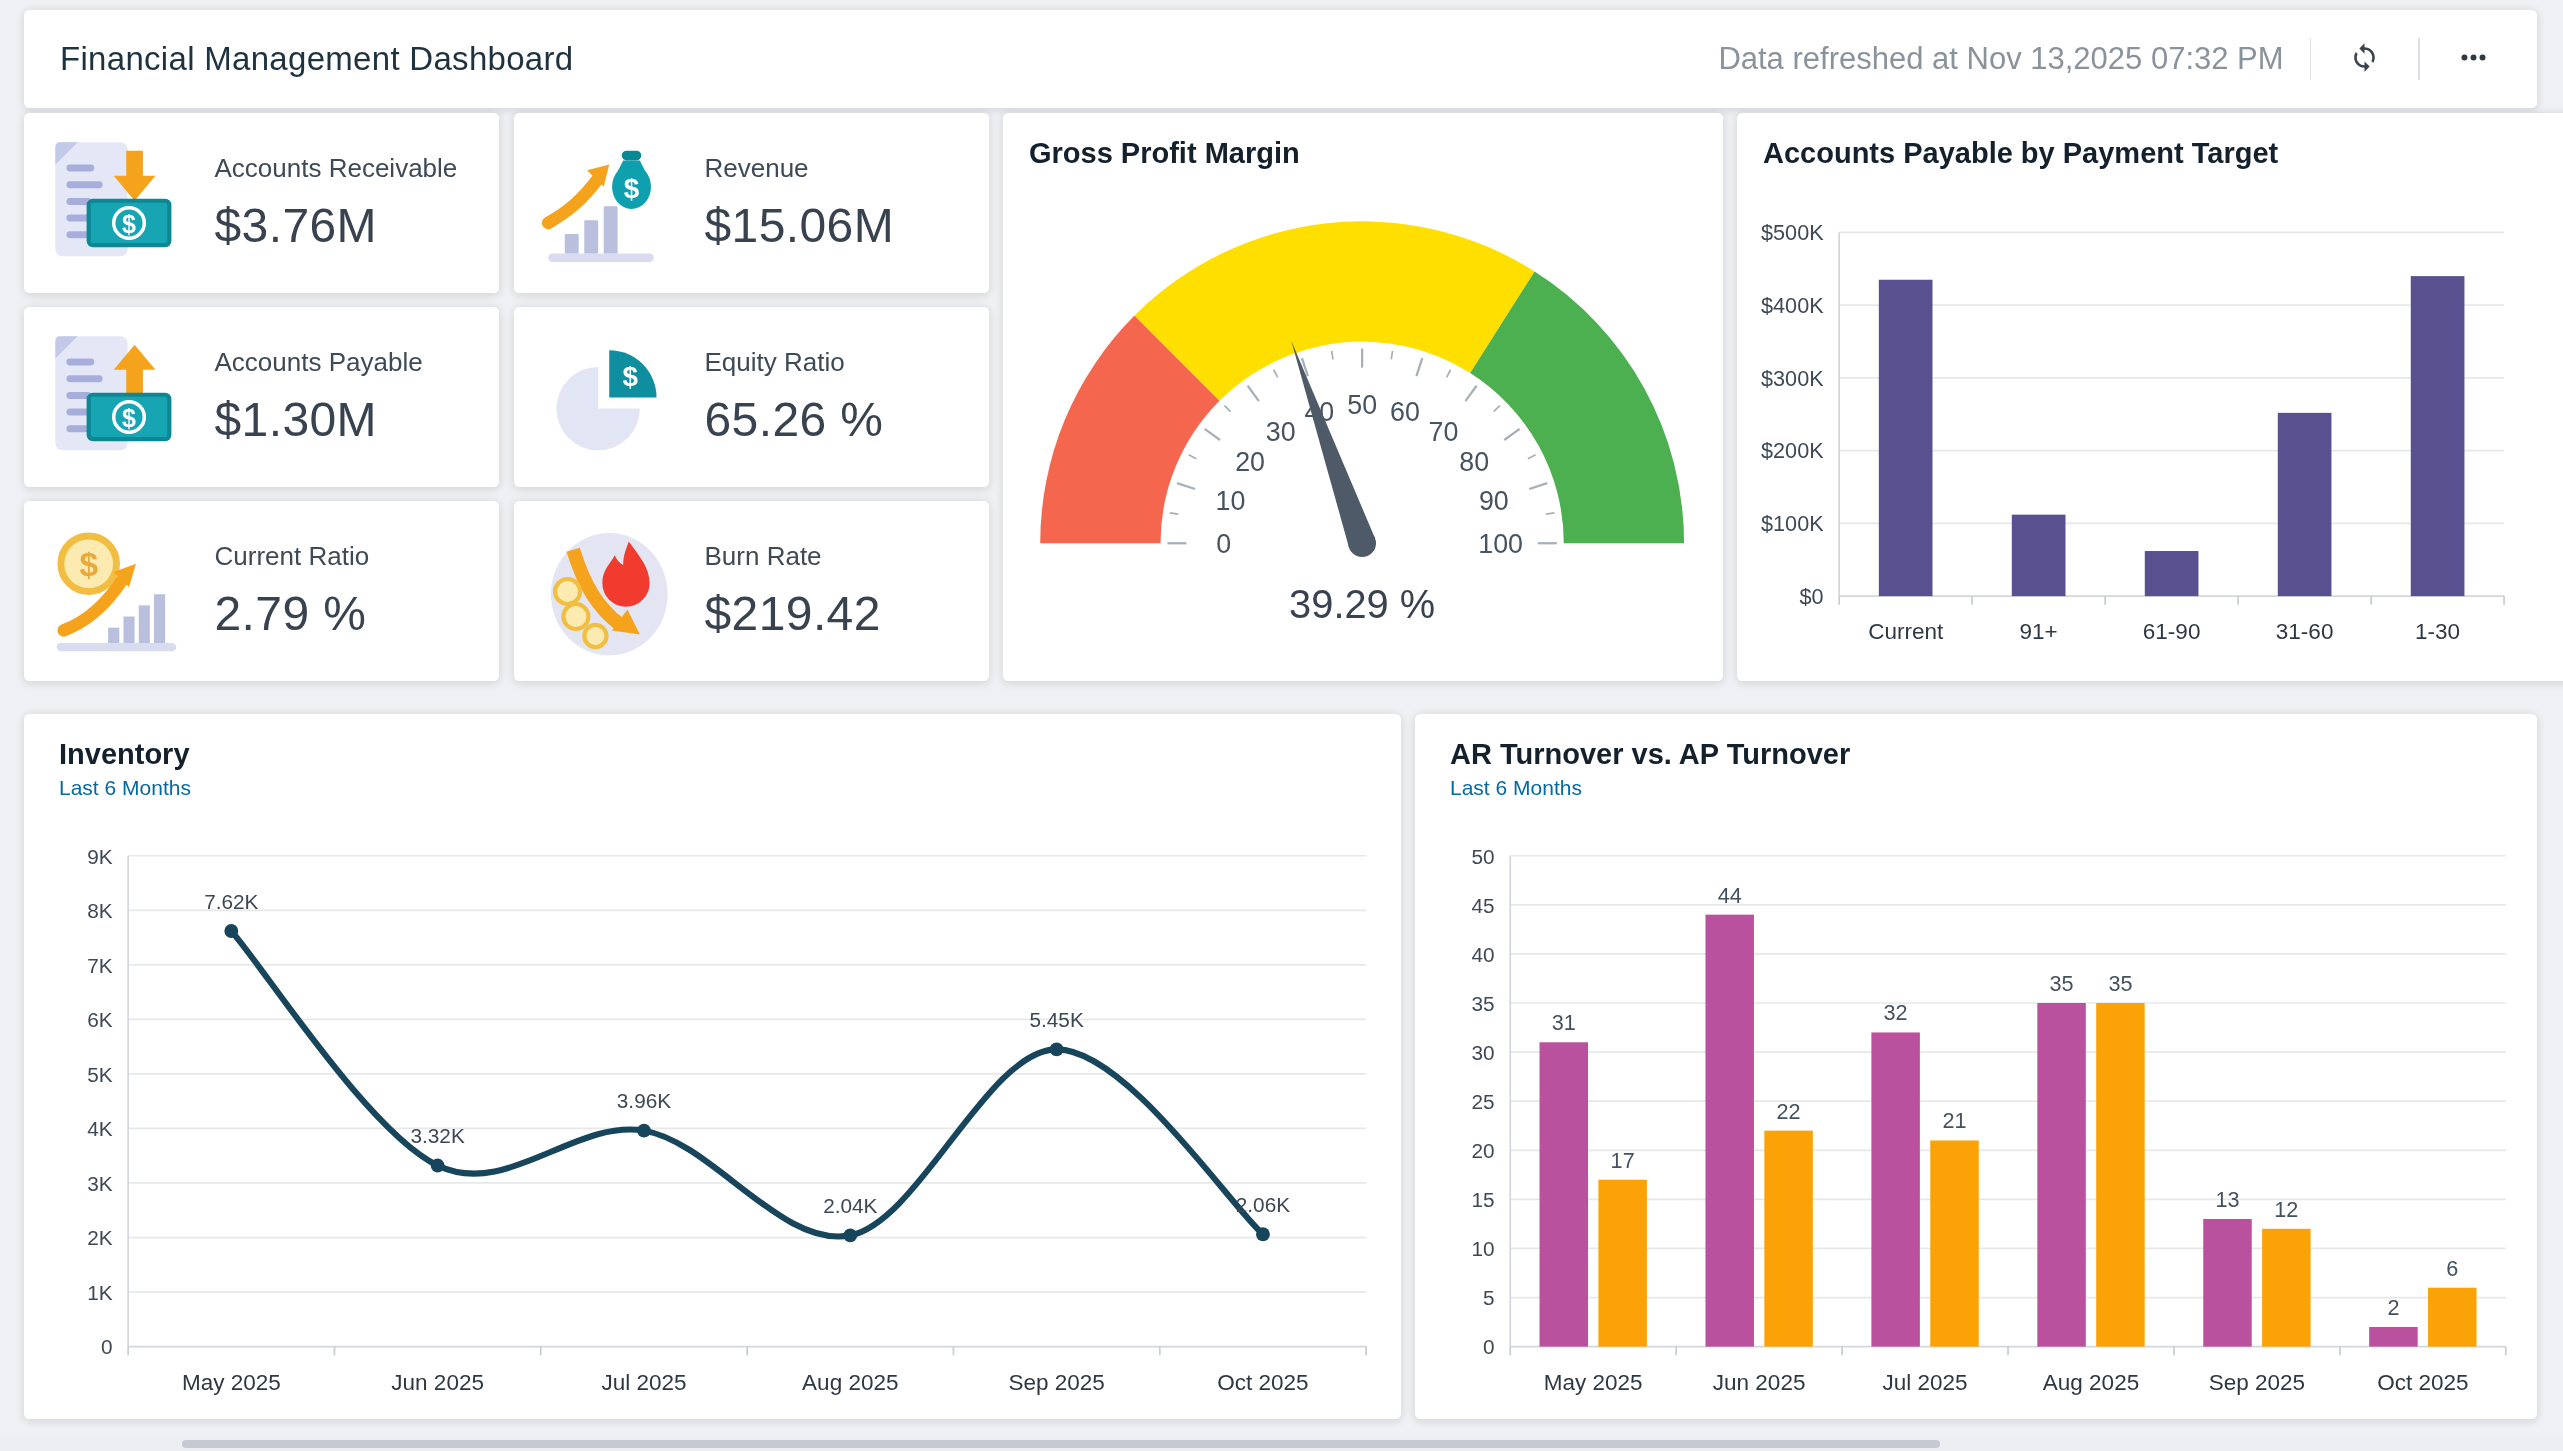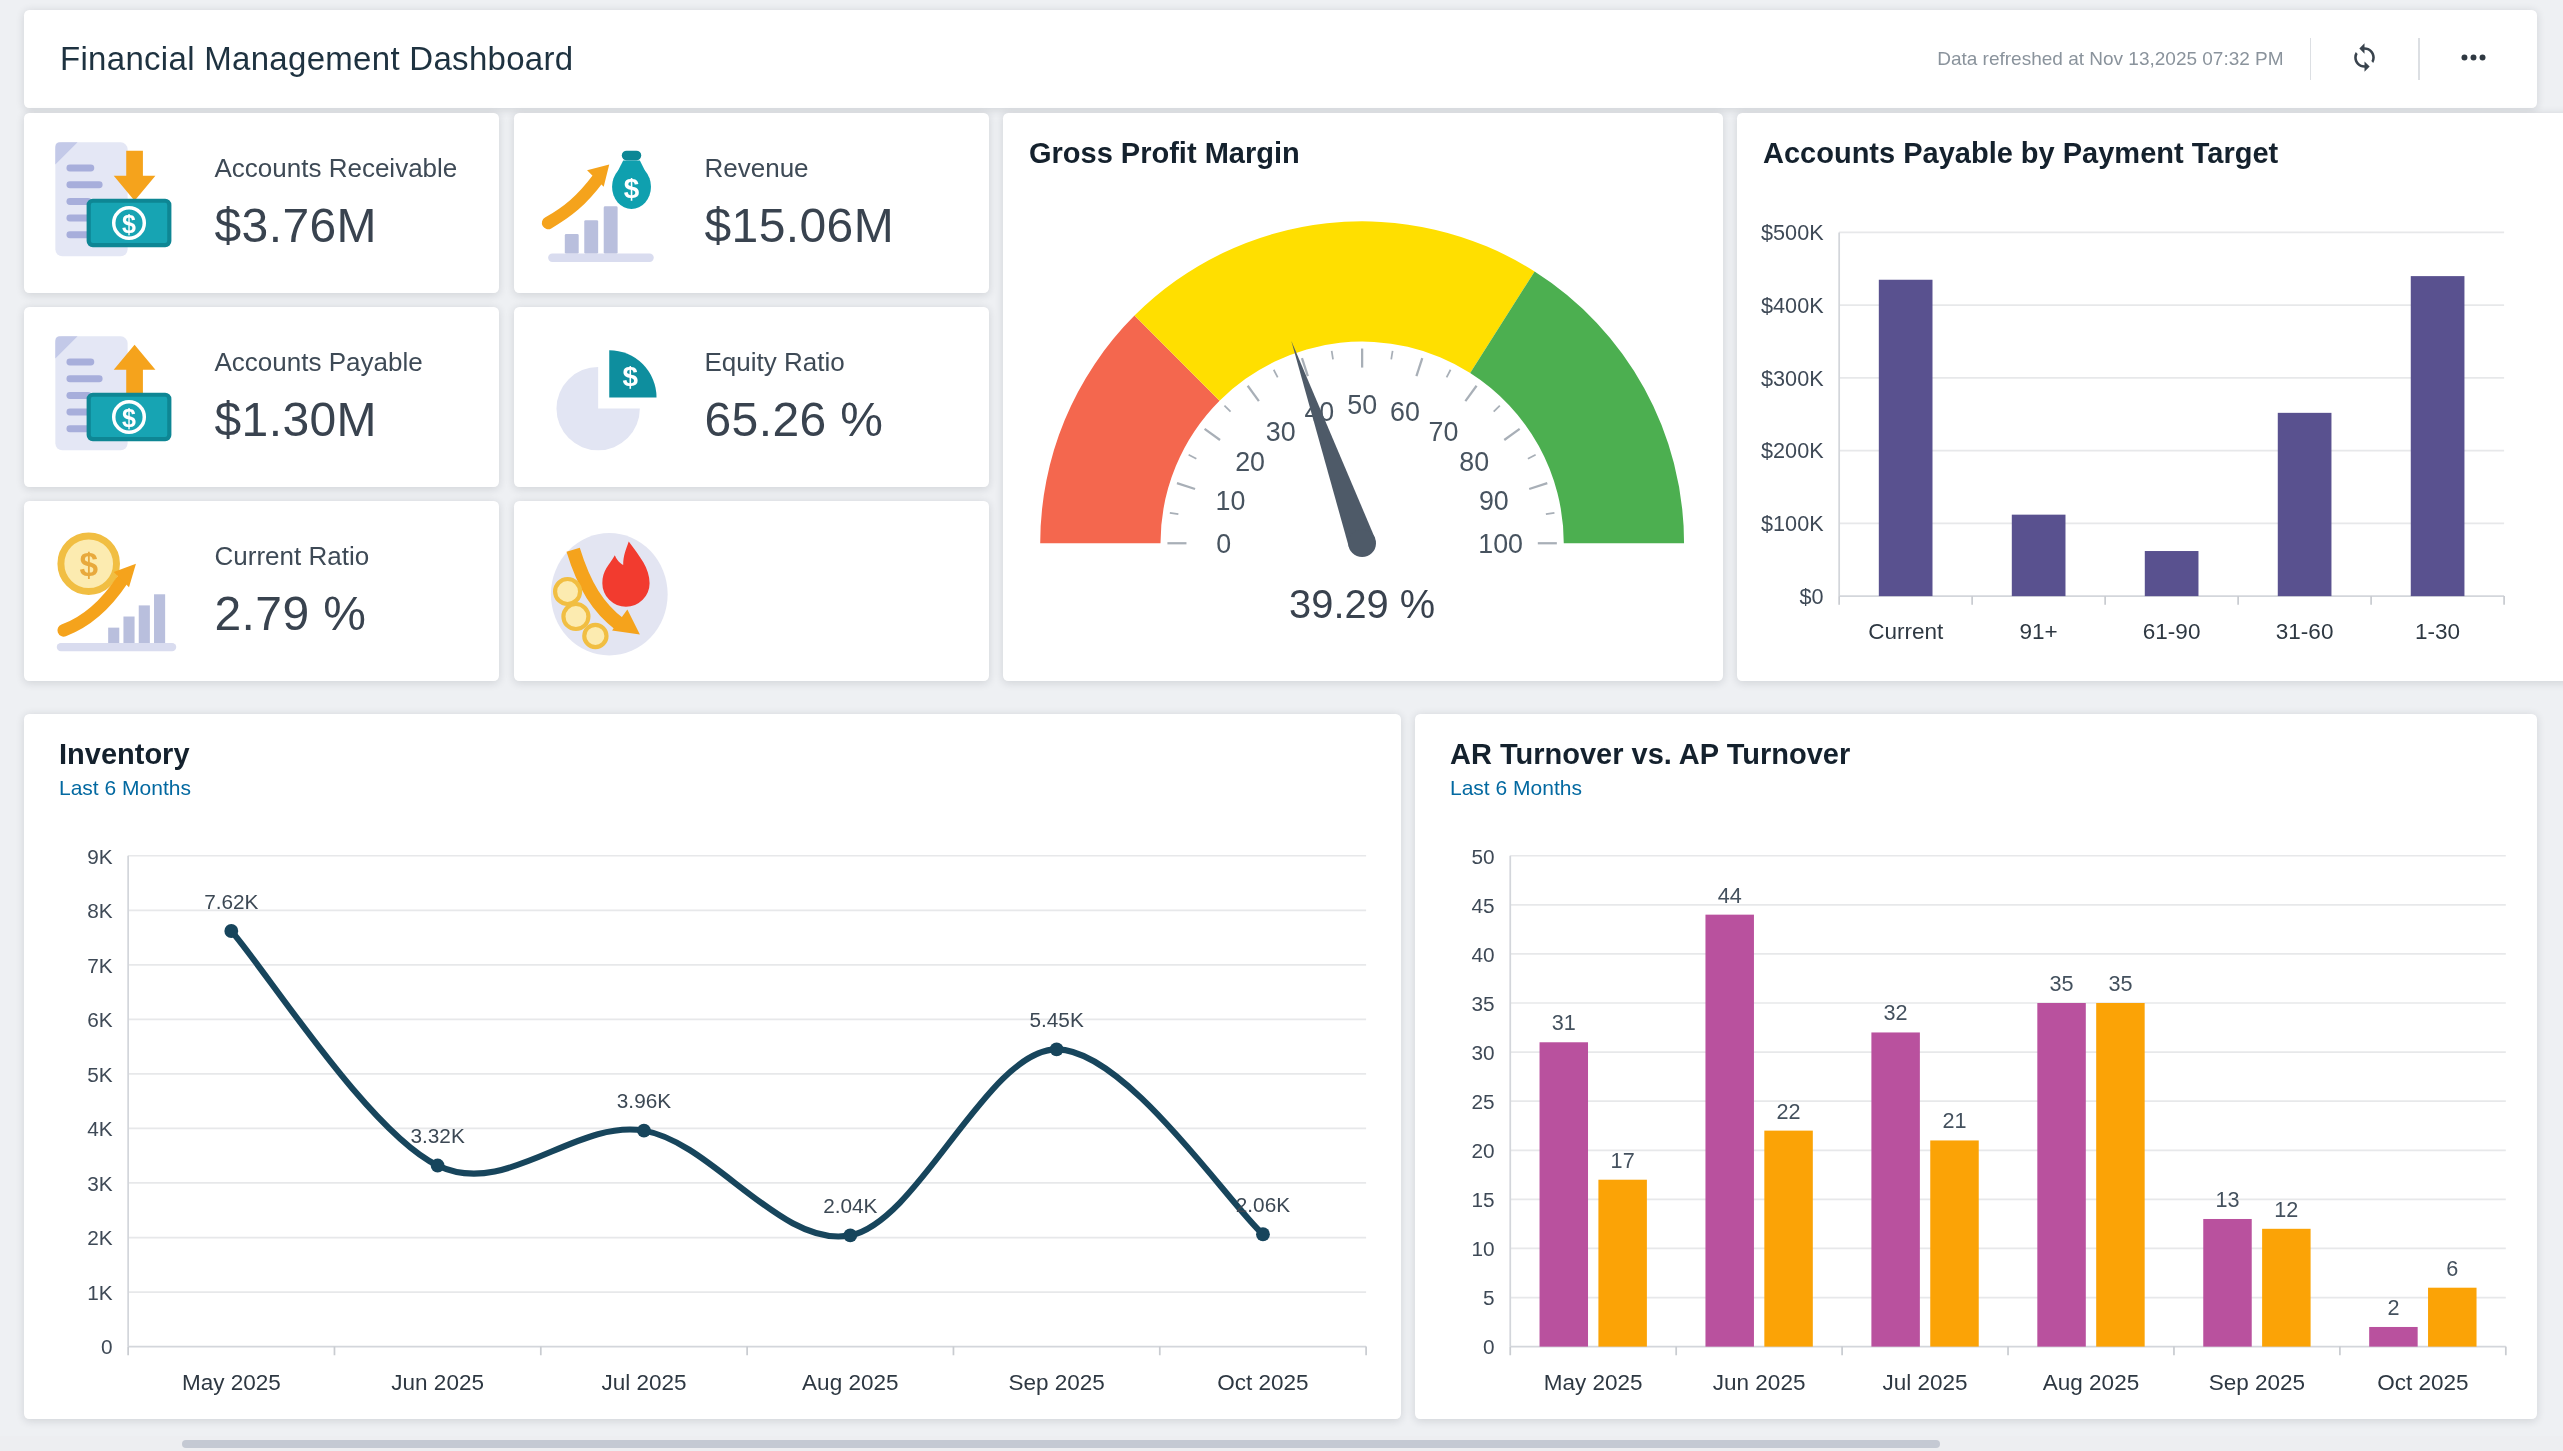--- a/index.html
+++ b/index.html
@@ -9,21 +9,21 @@
     font-family:"Liberation Sans","DejaVu Sans",sans-serif;
     -webkit-font-smoothing:antialiased;
   }
   .card{position:absolute;background:#ffffff;border-radius:5.2px;
         box-shadow:0 1.7px 8.7px rgba(30,38,50,0.14);}
   
   #header{left:24px;top:10.4px;width:2513px;height:98px;display:flex;
           align-items:center;justify-content:space-between;padding:0 36px;box-sizing:border-box;}
   #pageTitle{font-size:33px;font-weight:500;color:#1E3240;margin:0;letter-spacing:0.3px;}
   .hdr-right{display:flex;align-items:center;gap:26px;}
-  .hdr-status{font-size:19px;color:#8A939C;}
+  .hdr-status{font-size:31px;color:#8A939C;}
   .vdiv{width:1.7px;height:42px;background:#DCDFE3;}
   .icon-btn{border:none;background:transparent;cursor:pointer;padding:5.2px 12px;display:flex;align-items:center;}
   
   .kpi-card{position:absolute;width:475px;height:180px;background:#fff;border-radius:5.2px;
             box-shadow:0 1.7px 8.7px rgba(30,38,50,0.14);display:flex;align-items:center;box-sizing:border-box;padding-left:22.5px;}
   .kpi-icon{width:139px;height:139px;flex:0 0 139px;}
   .kpi-icon svg{width:100%;height:100%;}
   .kpi-text{margin-left:29px;display:flex;flex-direction:column;gap:14px;}
   .kpi-label{font-size:26px;color:#3E4A56;}
   .kpi-value{font-size:48px;color:#39434F;font-weight:500;letter-spacing:0.4px;}
@@ -157,20 +157,24 @@
     <div class="kpi-card" style="left: 514px; top: 501px;">
       <div class="kpi-icon"><svg viewBox="0 0 100 100">
           <ellipse cx="52" cy="52" rx="42" ry="44" fill="#E3E5F2"></ellipse>
           <path d="M66 14 c8 11 15 19 15 30 a17 17 0 0 1 -34 0 c0 -9 5 -13 9 -20 c2 5 6 7 6 7 c0 -7 2 -11 4 -17 z" fill="#F23B2F"></path>
           <path d="M26 20 C 34 46, 44 62, 60 74" stroke="#F5A31C" stroke-width="10" fill="none"></path>
           <path d="M54 78 l20 3 -9 -18 Z" fill="#F5A31C"></path>
           <circle cx="22" cy="50" r="9" fill="#FCEBB0" stroke="#F1BE42" stroke-width="3"></circle>
           <circle cx="28" cy="68" r="9" fill="#FCEBB0" stroke="#F1BE42" stroke-width="3"></circle>
           <circle cx="42" cy="82" r="8" fill="#FCEBB0" stroke="#F1BE42" stroke-width="3"></circle>
         </svg></div>
+      <div class="kpi-text">
+        <div class="kpi-label">Burn Rate</div>
+        <div class="kpi-value">$219.42</div>
+      </div>
     </div>
   </section>
 
 <section id="gaugeCard" class="card">
   <h2 class="chart-title">Gross Profit Margin</h2>
   <svg id="gaugeSvg" class="chart-svg" width="720" height="568" style="top:0;" viewBox="0 0 832 656">
       <path d="M 43,496.99999999999994 A 372 372 0 0 1 151.95627739860436,233.9562773986043 L 250.24411998353443,332.2441199835344 A 233 233 0 0 0 182,496.99999999999994 Z" fill="#F4674E"></path>
       <path d="M 151.95627739860436,233.9562773986043 A 372 372 0 0 1 614.3275677321868,182.9100117132504 L 539.8476432301062,300.2715933580305 A 233 233 0 0 0 250.24411998353443,332.2441199835344 Z" fill="#FFDF00"></path>
       <path d="M 614.3275677321868,182.9100117132504 A 372 372 0 0 1 787,497 L 648,497 A 233 233 0 0 0 539.8476432301062,300.2715933580305 Z" fill="#4CAF50"></path>
       <line x1="190" y1="497" x2="212" y2="497" stroke="#A8AFB7" stroke-width="2.6"></line>

